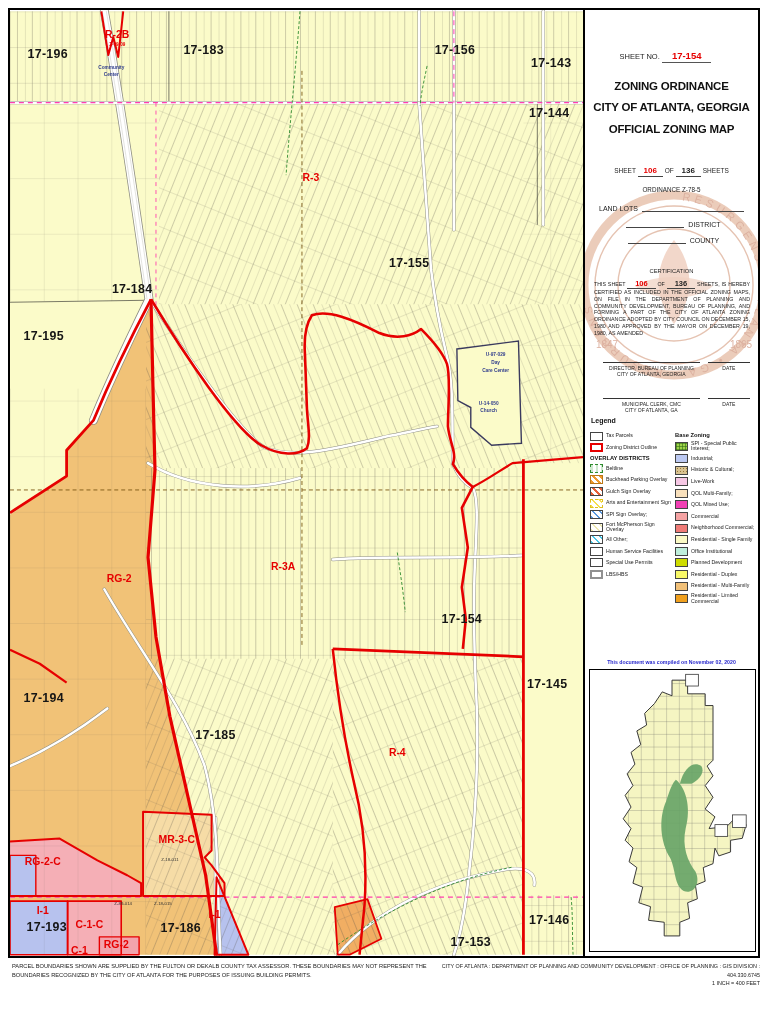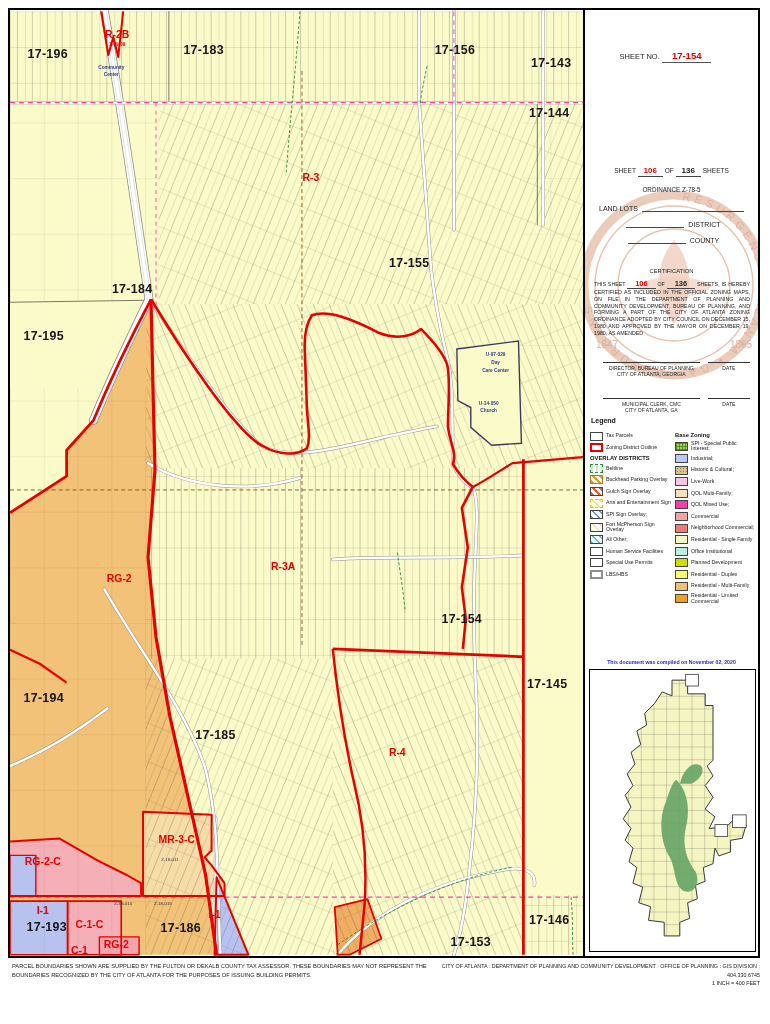--- a/index.html
+++ b/index.html
@@ -251,20 +251,25 @@
       </text>
       <text id="seal-year-left" x="28" y="170" font-size="10" fill="#BB6644">1847</text>
       <text id="seal-year-right" x="162" y="170" font-size="10" fill="#BB6644">1865</text>
     </svg>
 
     <div class="p-sheetno">
       <span>SHEET NO.</span>
       <span class="val">17-154</span>
     </div>
 
+    <div class="p-title">
+      <div>ZONING ORDINANCE</div>
+      <div>CITY OF ATLANTA, GEORGIA</div>
+      <div>OFFICIAL ZONING MAP</div>
+    </div>
 
     <div class="p-sheetof">
       <span>SHEET</span>
       <span class="num red">106</span>
       <span>OF</span>
       <span class="num">136</span>
       <span>SHEETS</span>
     </div>
 
     <div class="p-ord">ORDINANCE Z-78-5</div>

